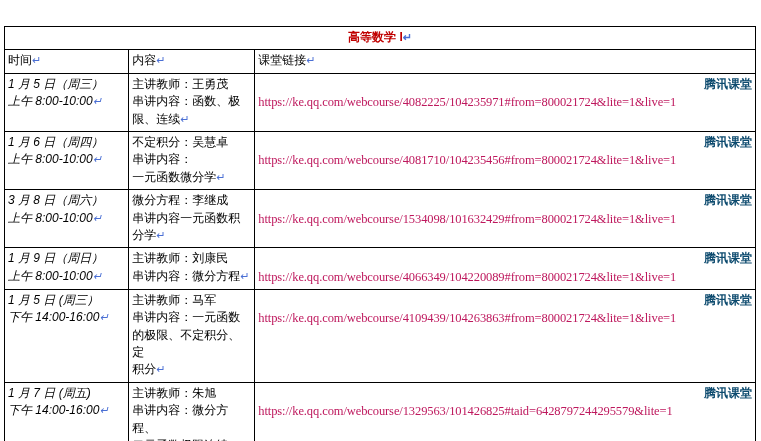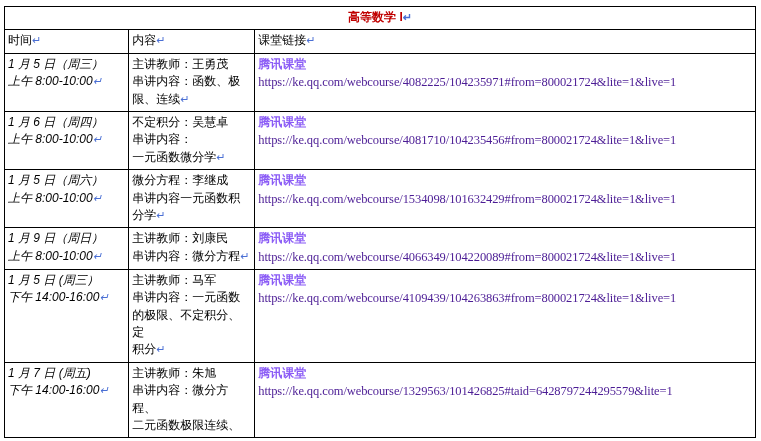--- a/index.html
+++ b/index.html
@@ -14,20 +14,21 @@
     font-size: 12px;
     color: #000000;
     overflow: hidden;
   }
   .page {
     position: relative;
     width: 761px;
     height: 334px;
     box-sizing: border-box;
     padding: 6px 4px 0 4px;
+    margin-top: 20px;
   }
   table.sched {
     border-collapse: collapse;
     table-layout: fixed;
     width: 752px;
     border: 1px solid #000;
   }
   table.sched td {
     border: 1px solid #000;
     vertical-align: top;
@@ -56,26 +57,27 @@
   }
   .pilcrow {
     color: #4a6fd4;
     font-size: 11px;
     font-family: "Liberation Serif", serif;
   }
   .cell-time { white-space: nowrap; font-style: italic; }
   .cell-time .ln { display: block; }
   .cell-content .ln { display: block; }
   .link-label {
-    color: #8b5cf6;
+    color: #0c4a6e;
     font-weight: bold;
     display: block;
+    text-align: right;
   }
   .link-url {
-    color: #4c1d95;
+    color: #be185d;
     display: block;
     font-family: "Liberation Serif", serif;
     font-size: 12.5px;
     letter-spacing: -0.1px;
     white-space: nowrap;
     overflow: visible;
   }
   .tall .cell-content .ln { display: block; }
 </style>
 </head>
@@ -129,21 +131,21 @@
           <span class="ln"><span>一元函数微分学</span><span class="pilcrow">↵</span></span>
         </td>
         <td class="cell-link">
           <span class="link-label">腾讯课堂</span>
           <span class="link-url">https://ke.qq.com/webcourse/4081710/104235456#from=800021724&amp;lite=1&amp;live=1</span>
         </td>
       </tr>
 
       <tr>
         <td class="cell-time">
-          <span class="ln">1 月 5 日（周六）</span>
+          <span class="ln">3 月 8 日（周六）</span>
           <span class="ln"><span>上午 8:00-10:00</span><span class="pilcrow">↵</span></span>
         </td>
         <td class="cell-content">
           <span class="ln">微分方程：李继成</span>
           <span class="ln">串讲内容一元函数积</span>
           <span class="ln"><span>分学</span><span class="pilcrow">↵</span></span>
         </td>
         <td class="cell-link">
           <span class="link-label">腾讯课堂</span>
           <span class="link-url">https://ke.qq.com/webcourse/1534098/101632429#from=800021724&amp;lite=1&amp;live=1</span>

